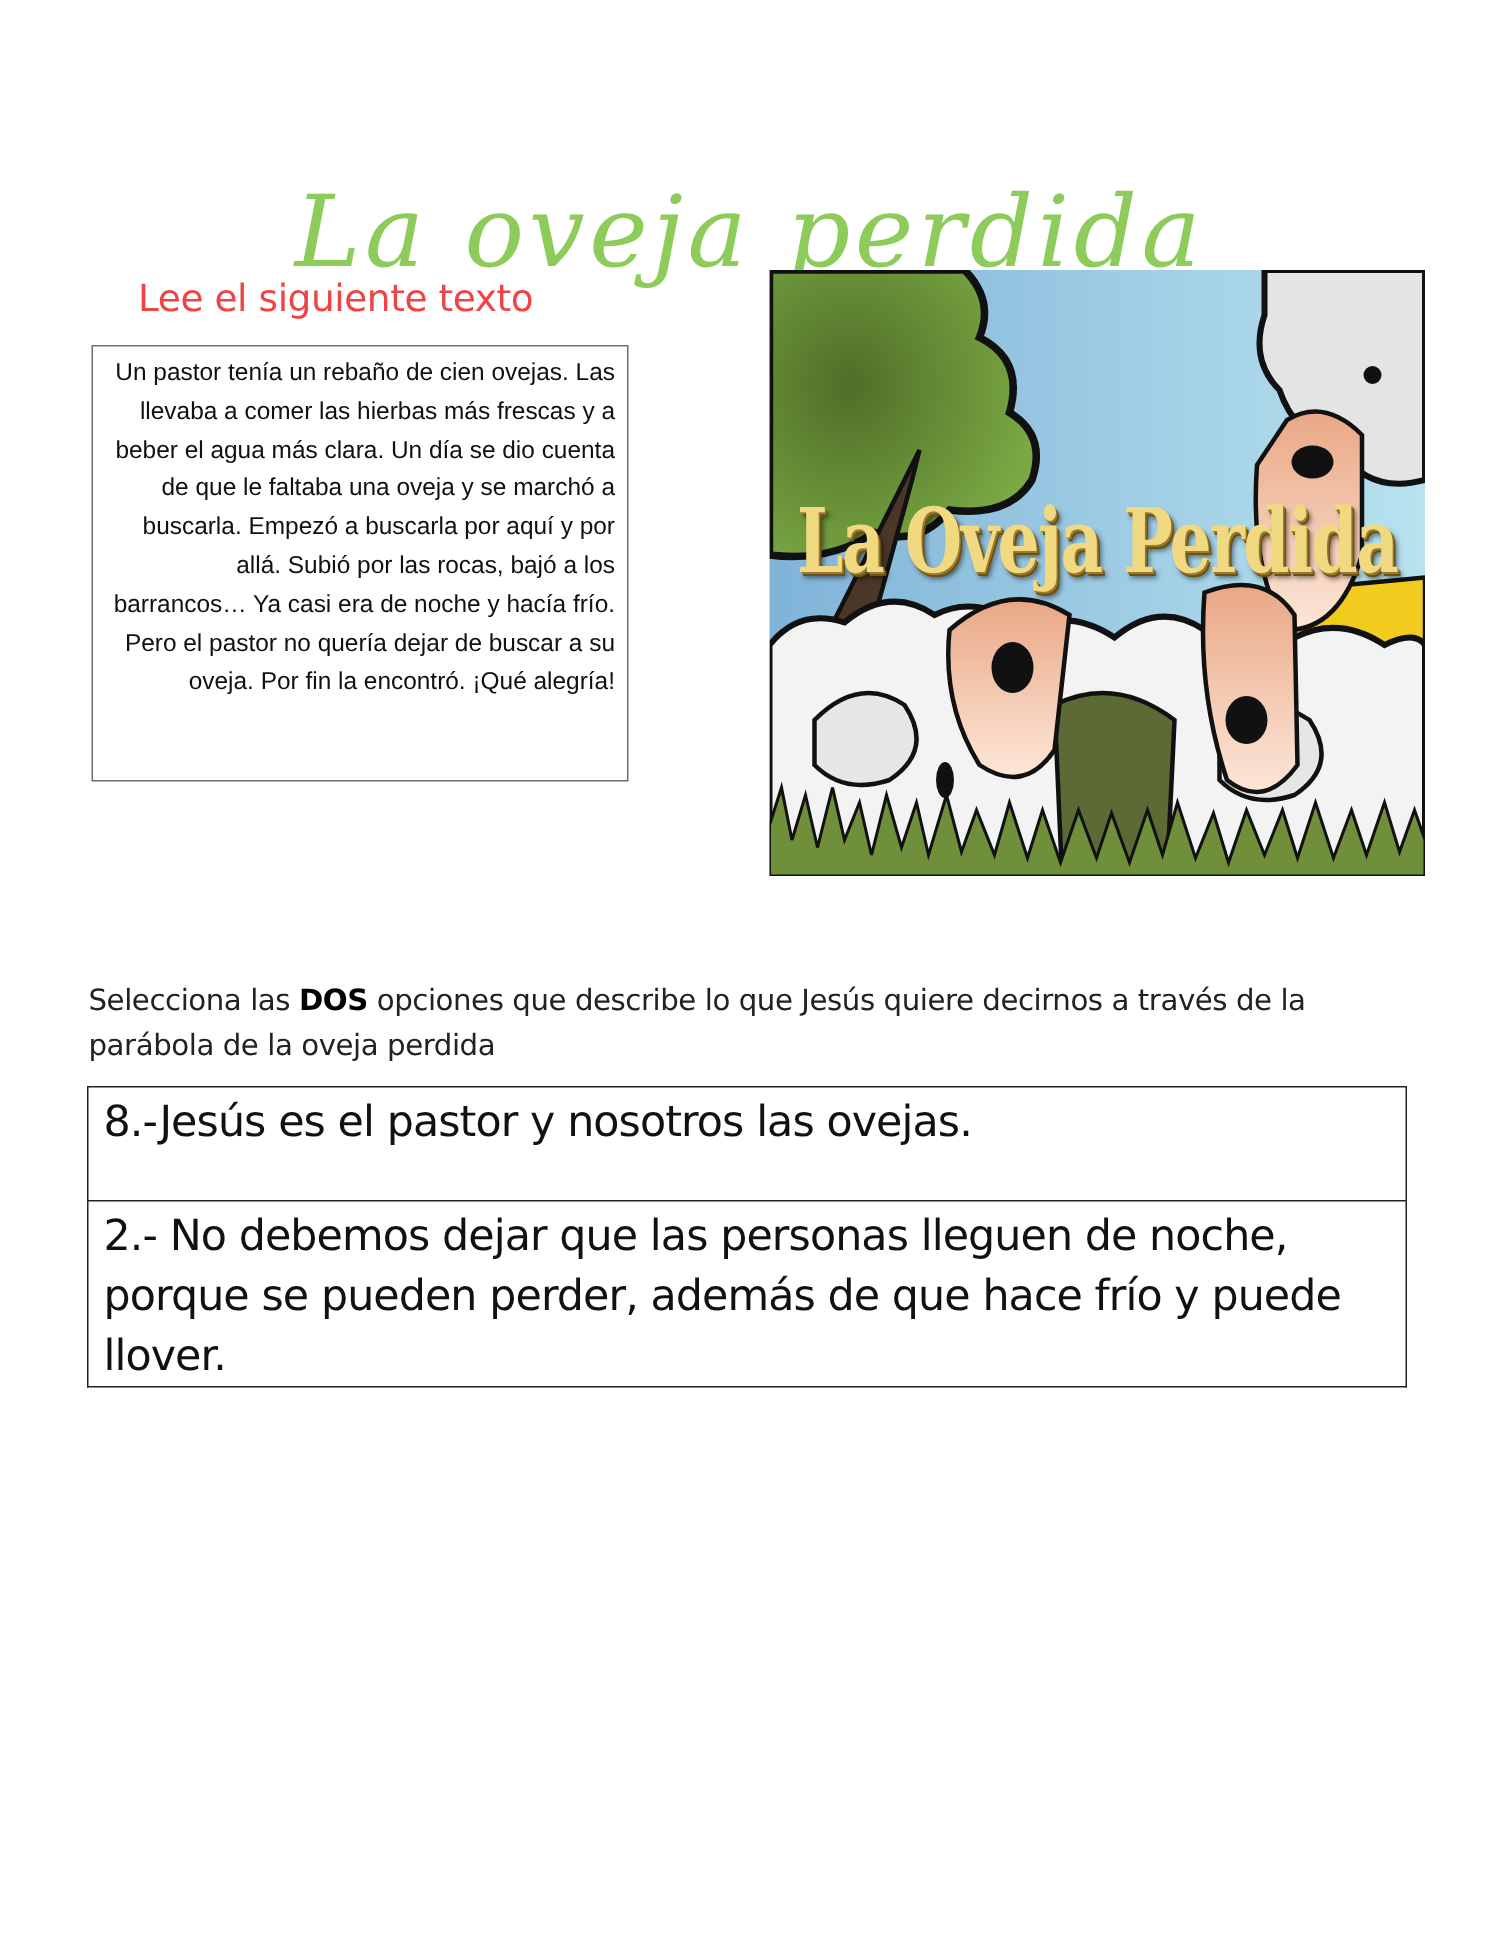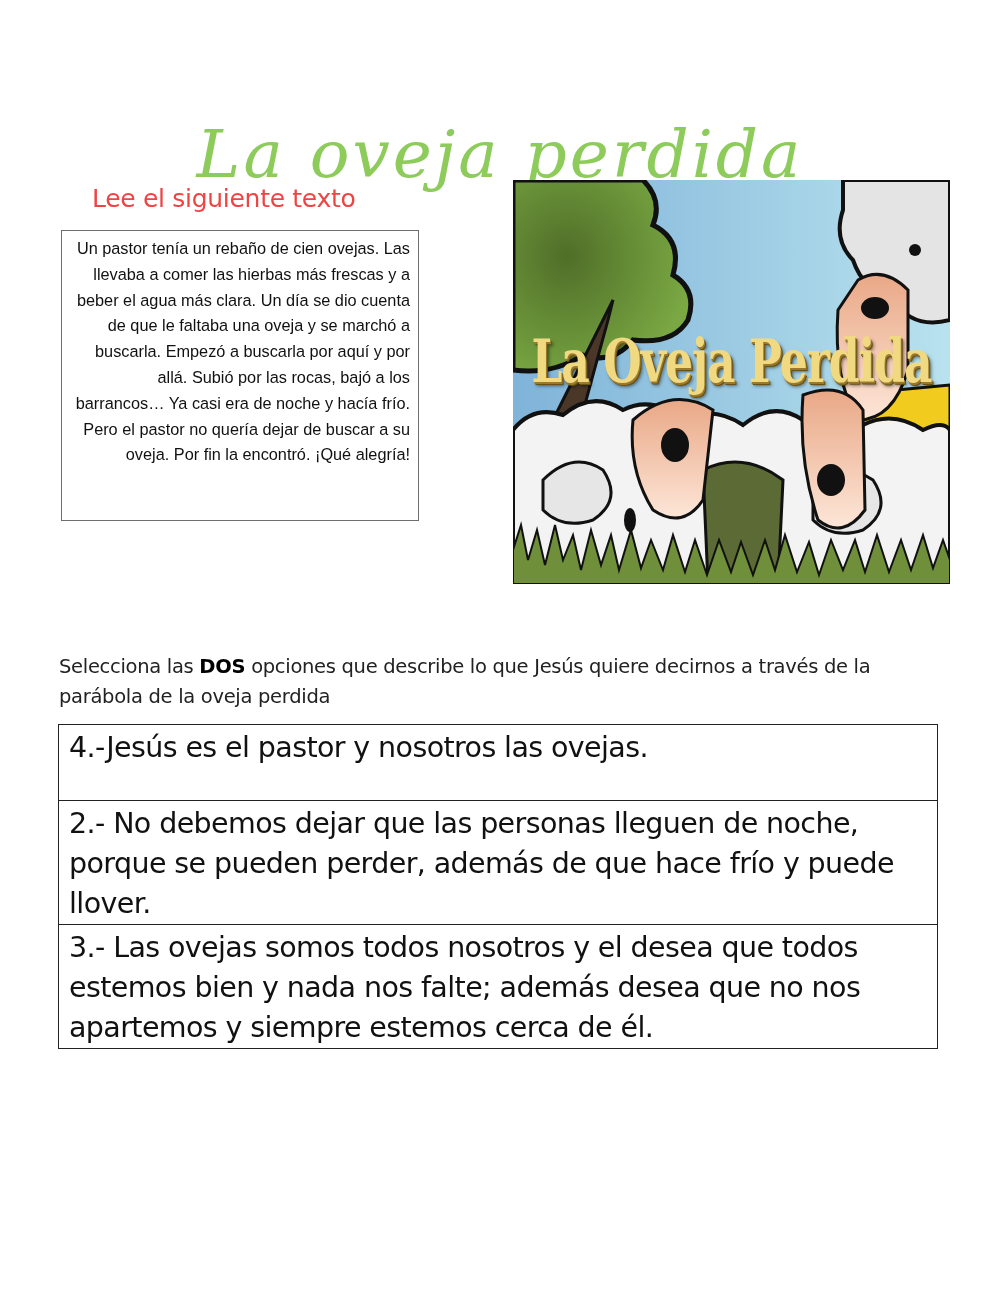--- a/index.html
+++ b/index.html
@@ -118,22 +118,19 @@
   <div class="illus-caption">La Oveja Perdida</div>
 </div>
 
 <div class="question">
   <span>Selecciona las </span><b>DOS</b><span> opciones que describe lo que Jesús quiere decirnos a través de la parábola de la oveja perdida</span>
 </div>
 
 <table class="options-table">
   <tbody>
     <tr class="r1">
-      <td>4.-Jesús es el pastor y nosotros las ovejas.</td>
+      <td>8.-Jesús es el pastor y nosotros las ovejas.</td>
     </tr>
     <tr class="r2">
       <td>2.- No debemos dejar que las personas lleguen de noche, porque se pueden perder, además de que hace frío y puede llover.</td>
-    </tr>
-    <tr class="r3">
-      <td>3.- Las ovejas somos todos nosotros y el desea que todos estemos bien y nada nos falte; además desea que no nos apartemos y siempre estemos cerca de él.</td>
     </tr>
   </tbody>
 </table>
 
 </body></html>

